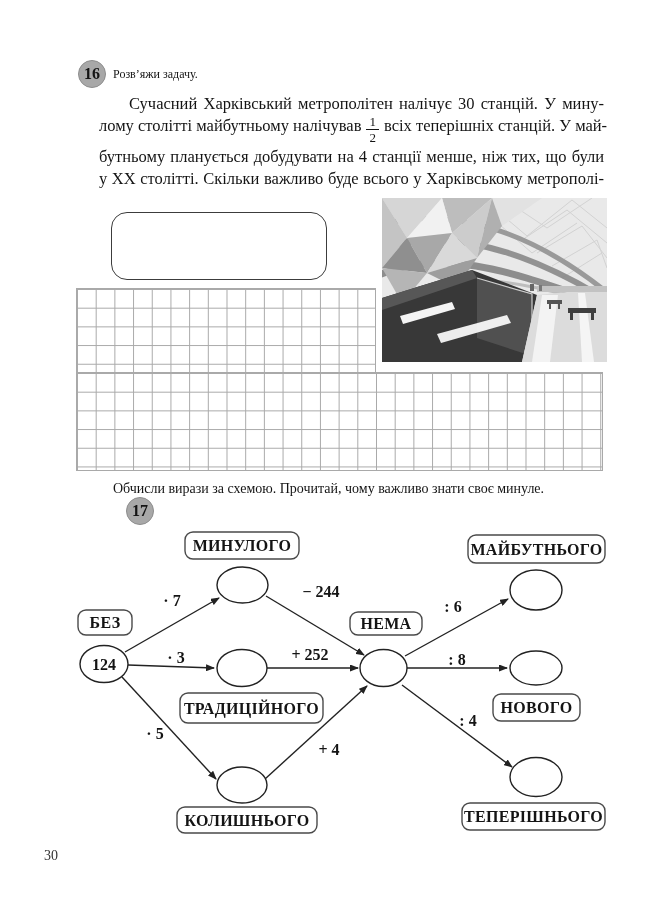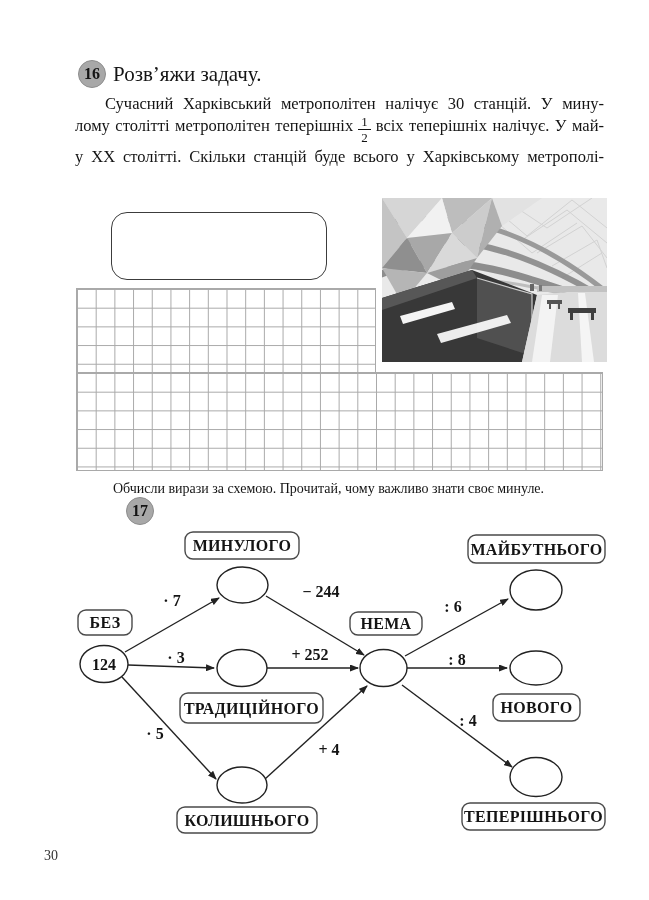--- a/index.html
+++ b/index.html
@@ -14,30 +14,30 @@
   .abs{position:absolute;}
   
   .badge{
     width:28px;height:28px;border-radius:50%;
     background:#a8a8a8;border:1px solid #8d8d8d;
     display:flex;align-items:center;justify-content:center;
     font-weight:bold;font-size:16px;color:#141414;
     box-sizing:border-box;
   }
   .ex-title{
-    font-size:21px;line-height:28px;color:#141414;
+    font-size:12px;line-height:28px;color:#141414;
     white-space:nowrap;
   }
   
   .problem{
     width:529px;font-size:16.5px;color:#141414;
   }
   .p-line{
     text-align:justify;text-align-last:justify;
-    line-height:22px;white-space:nowrap;
+    line-height:22px;white-space:nowrap;margin-left:24px;
   }
   .p-line.last{text-align-last:left;}
   .p-line.indent{text-indent:30px;}
   .frac{
     display:inline-block;vertical-align:-11px;
     text-align:center;text-align-last:center;
     font-size:13px;line-height:1.1;margin:0 5px;
   }
   .frac .num{display:block;border-bottom:1.2px solid #141414;padding:0 3px 0px 3px;}
   .frac .den{display:block;padding-top:1px;}
@@ -73,22 +73,23 @@
 
 <div class="page">
 
   <div class="abs badge" style="left:78px;top:60px;">
     <span>16</span>
   </div>
   <div class="abs ex-title" style="left:113px;top:60px;">Розв’яжи задачу.</div>
 
   <div class="abs problem" style="left:75px;top:93px;">
     <div class="p-line indent">Сучасний Харківський метрополітен налічує 30 станцій. У мину-</div>
-    <div class="p-line"><span>лому столітті метрополітен теперішніх</span><span class="frac"><span class="num">1</span><span class="den">2</span></span><span>всіх теперішніх налічує. У май-</span></div>
-    <div class="p-line">у ХХ столітті. Скільки станцій буде всього у Харківському метрополі-</div>
+    <div class="p-line"><span>лому столітті майбутньому налічував</span><span class="frac"><span class="num">1</span><span class="den">2</span></span><span>всіх теперішніх станцій. У май-</span></div>
+    <div class="p-line">бутньому планується добудувати на 4 станції менше, ніж тих, що були</div>
+    <div class="p-line">у ХХ столітті. Скільки важливо буде всього у Харківському метрополі-</div>
   </div>
 
   <div class="abs answer-box"></div>
 
   <svg class="abs photo" viewBox="0 0 225 164">
     <g>
       <rect x="0" y="0" width="225" height="164" fill="#e9e9e9"></rect>
 
       <g stroke="#d2d2d2" stroke-width="1" fill="none">
         <path d="M100,0 L145,38 L190,2 L225,30"></path>

